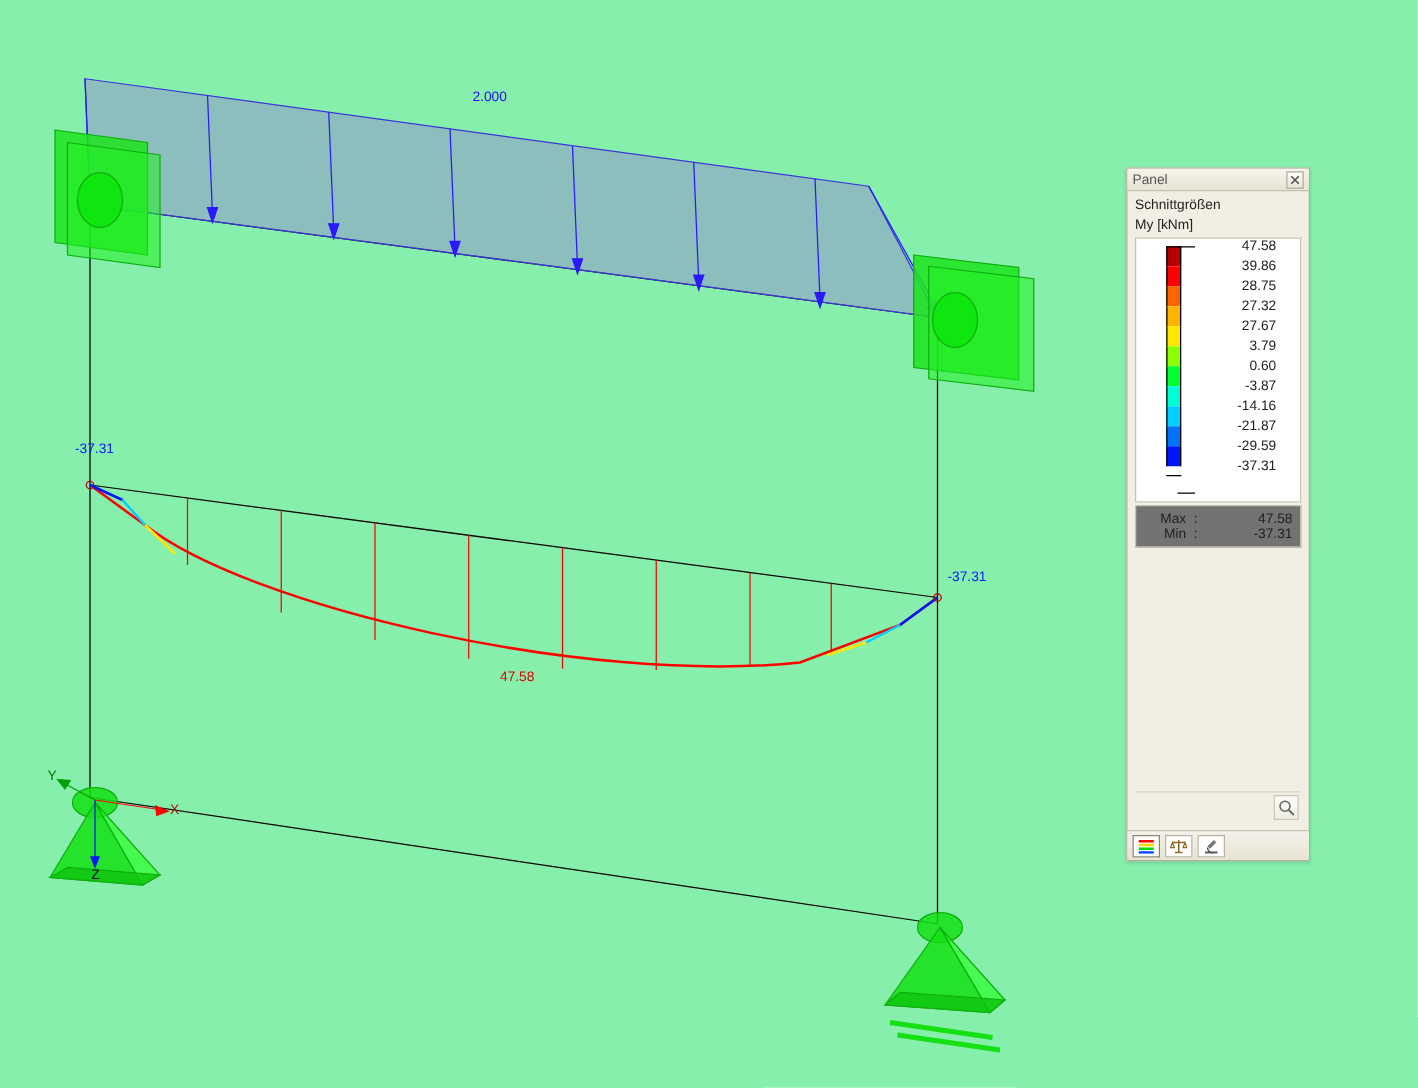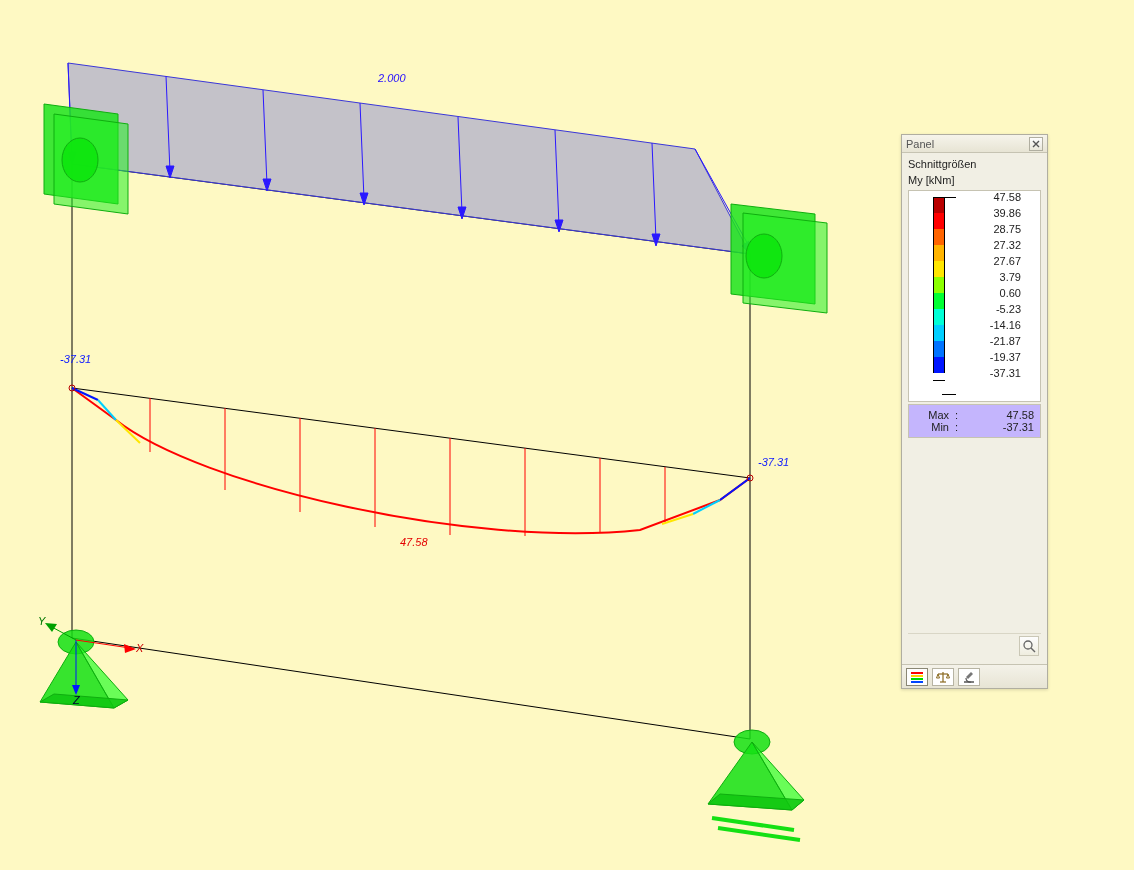--- a/index.html
+++ b/index.html
@@ -8,22 +8,21 @@
       height: 870px;
       background: #ffffff;
       font-family: Tahoma, Arial, sans-serif;
       font-size: 11px;
       position: relative;
       overflow: hidden;
     }
     .canvas {
       position: absolute;
       inset: 0;
-      background: #fef9c3;
-      font-style: italic;
+      background: #86efac;
     }
     .canvas svg { display: block; }
 
     
     .panel {
       position: absolute;
       top: 134px;
       left: 901px;
       width: 147px;
       height: 555px;
@@ -96,21 +95,21 @@
       transform: translateY(-8px);
     }
     .legend-pointer {
       position: absolute;
       left: 33px;
       width: 14px;
       border-top: 1px solid #000;
     }
     .minmax-box {
       border: 1px solid #c6c3b2;
-      background: #c4b5fd;
+      background: #737373;
       padding: 4px 6px;
     }
     .minmax-row {
       display: flex;
       gap: 6px;
     }
     .minmax-row .lbl { width: 34px; text-align: right; }
     .minmax-row .sep { width: 6px; }
     .minmax-row .val { flex: 1; text-align: right; }
     .spacer { flex: 1; }
@@ -318,33 +317,33 @@
           <div class="legend-row">
             <div class="legend-swatch" style="background: rgb(140, 255, 0);"></div>
             <div class="legend-label">3.79</div>
           </div>
           <div class="legend-row">
             <div class="legend-swatch" style="background: rgb(0, 255, 51);"></div>
             <div class="legend-label">0.60</div>
           </div>
           <div class="legend-row">
             <div class="legend-swatch" style="background: rgb(0, 255, 214);"></div>
-            <div class="legend-label">-5.23</div>
+            <div class="legend-label">-3.87</div>
           </div>
           <div class="legend-row">
             <div class="legend-swatch" style="background: rgb(0, 207, 255);"></div>
             <div class="legend-label">-14.16</div>
           </div>
           <div class="legend-row">
             <div class="legend-swatch" style="background: rgb(0, 115, 255);"></div>
             <div class="legend-label">-21.87</div>
           </div>
           <div class="legend-row">
             <div class="legend-swatch" style="background: rgb(0, 22, 255);"></div>
-            <div class="legend-label">-19.37</div>
+            <div class="legend-label">-29.59</div>
           </div>
           <div class="legend-row">
             <div class="legend-swatch" style="background: transparent; border-left: none; border-right: none; height: 0px;"></div>
             <div class="legend-label">-37.31</div>
           </div>
         </div>
       <div class="legend-pointer" style="top:6px;"></div>
       <div class="legend-pointer" style="top:calc(100% - 7px);"></div>
     </div>
 

